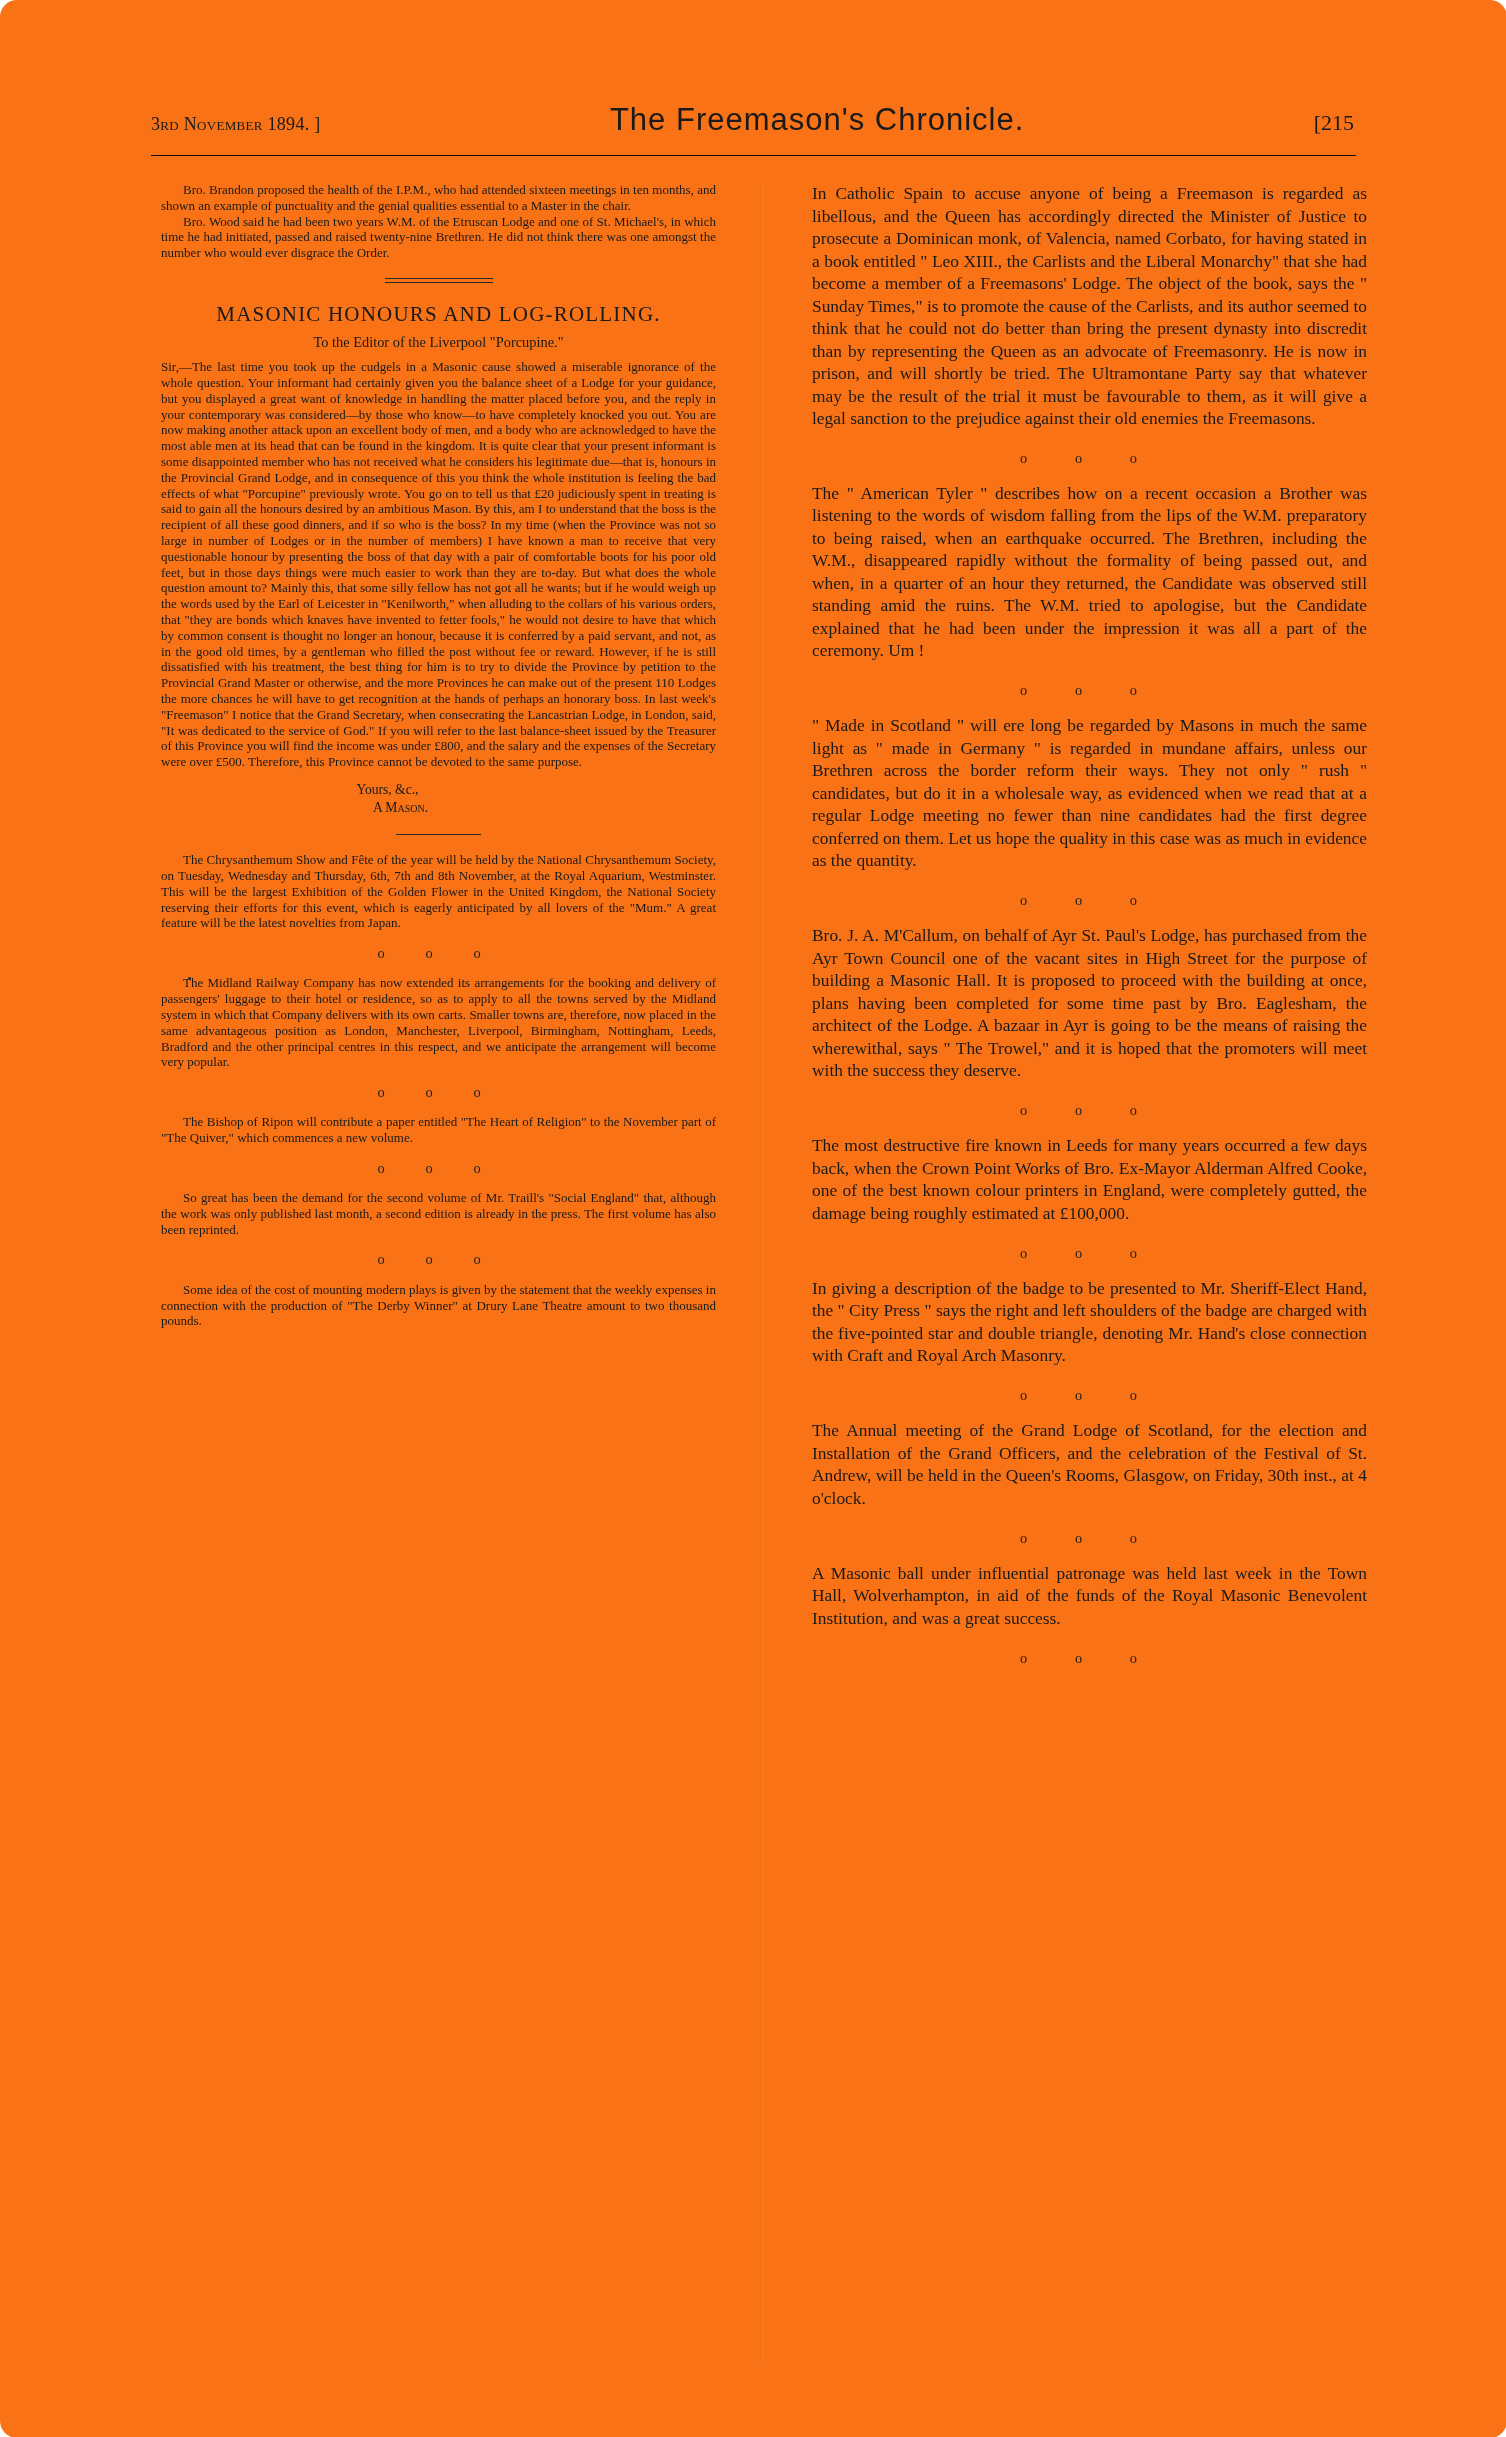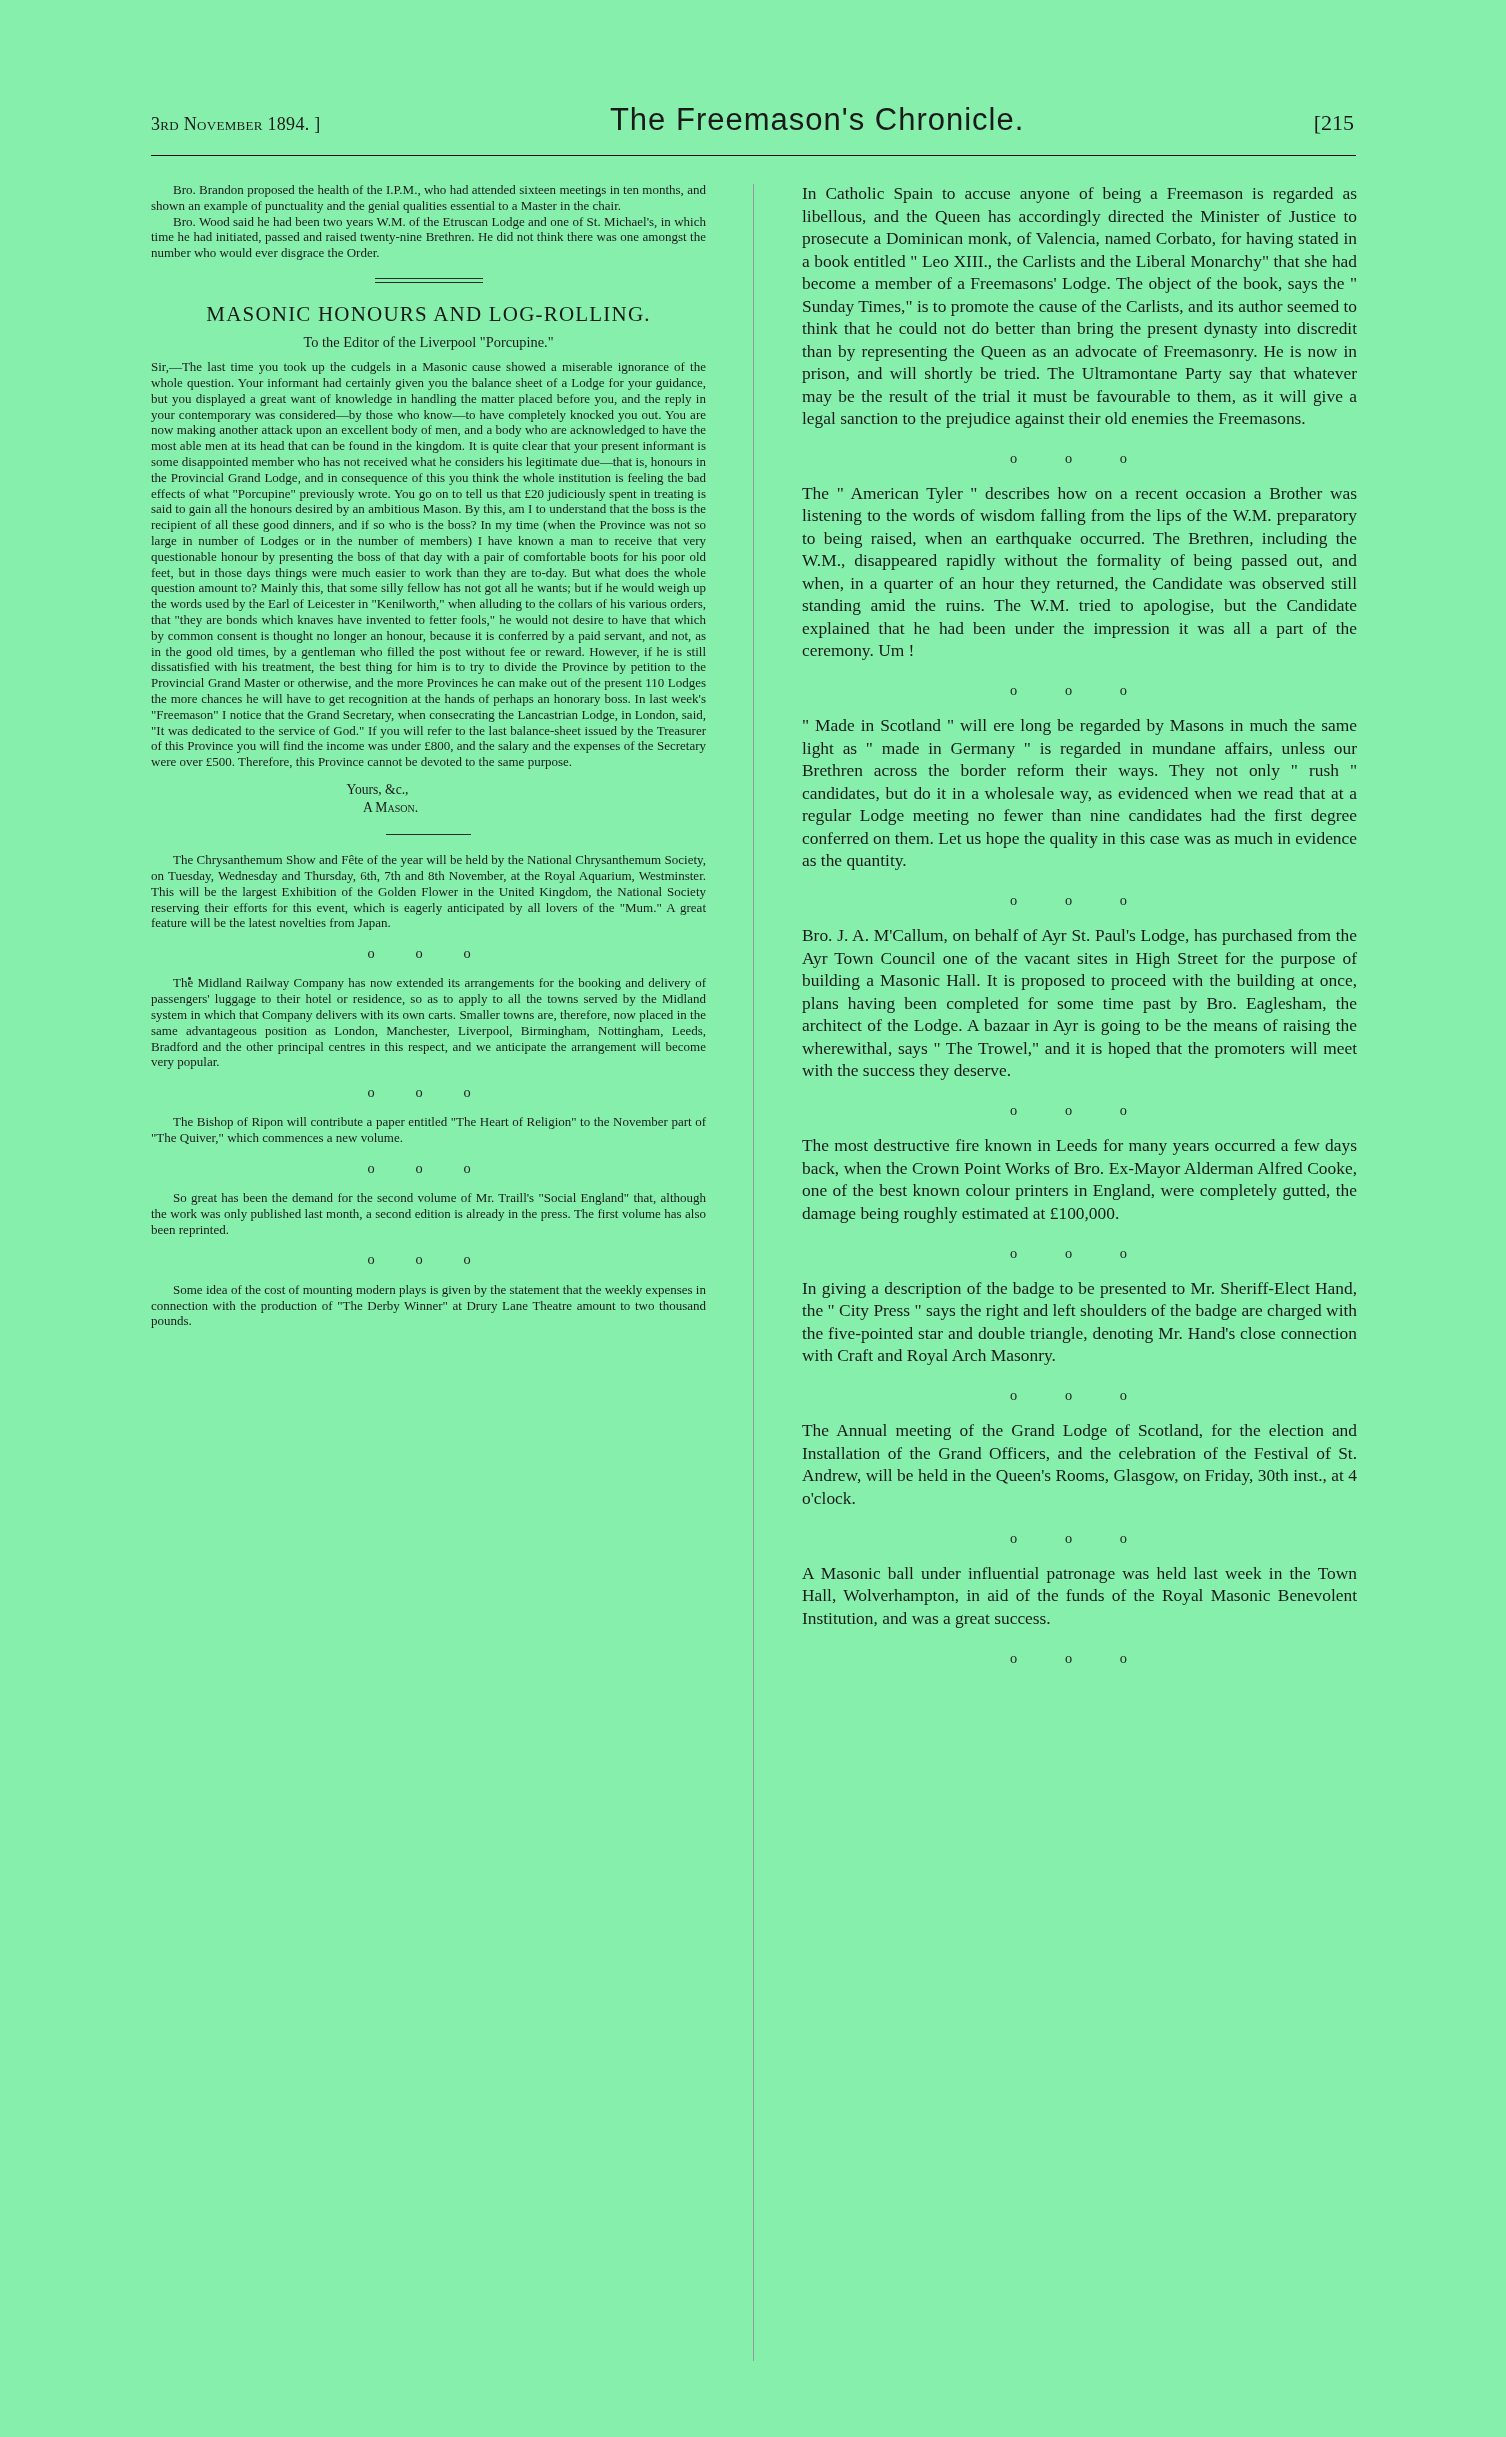--- a/index.html
+++ b/index.html
@@ -12,21 +12,22 @@
     height: 2438px;
     font-family: "Liberation Serif", serif;
     color: #1a1a1a;
     position: relative;
   }
   .page {
     position: absolute;
     left: 0; top: 0;
     width: 1507px;
     height: 2438px;
-    background: #86efac;
+    background: #f97316;
+    border-radius: 17px;
   }
   .masthead {
     position: absolute;
     left: 151px;
     top: 102px;
     width: 1203px;
     display: flex;
     align-items: baseline;
     justify-content: space-between;
   }
@@ -49,21 +50,21 @@
   }
   .rule-top {
     position: absolute;
     left: 151px;
     top: 155px;
     width: 1205px;
     border-top: 1.7px solid #111;
   }
   .columns {
     position: absolute;
-    left: 151px;
+    left: 161px;
     top: 182px;
     width: 1205px;
     height: 2202px;
   }
   .col {
     position: absolute;
     top: 0;
     width: 555px;
   }
   .col-left { left: 0; }

